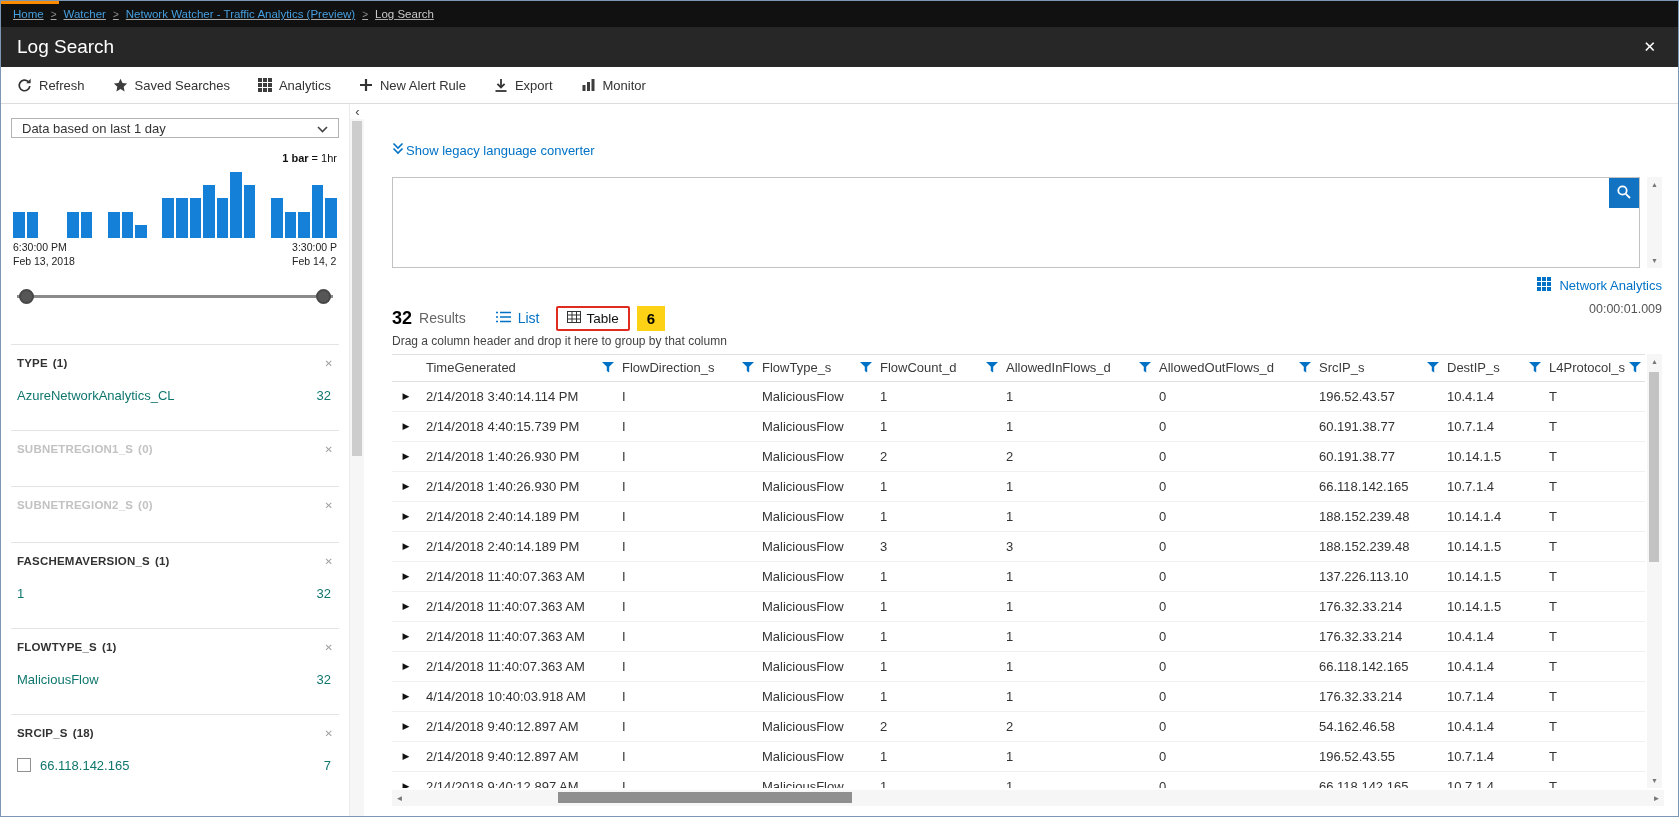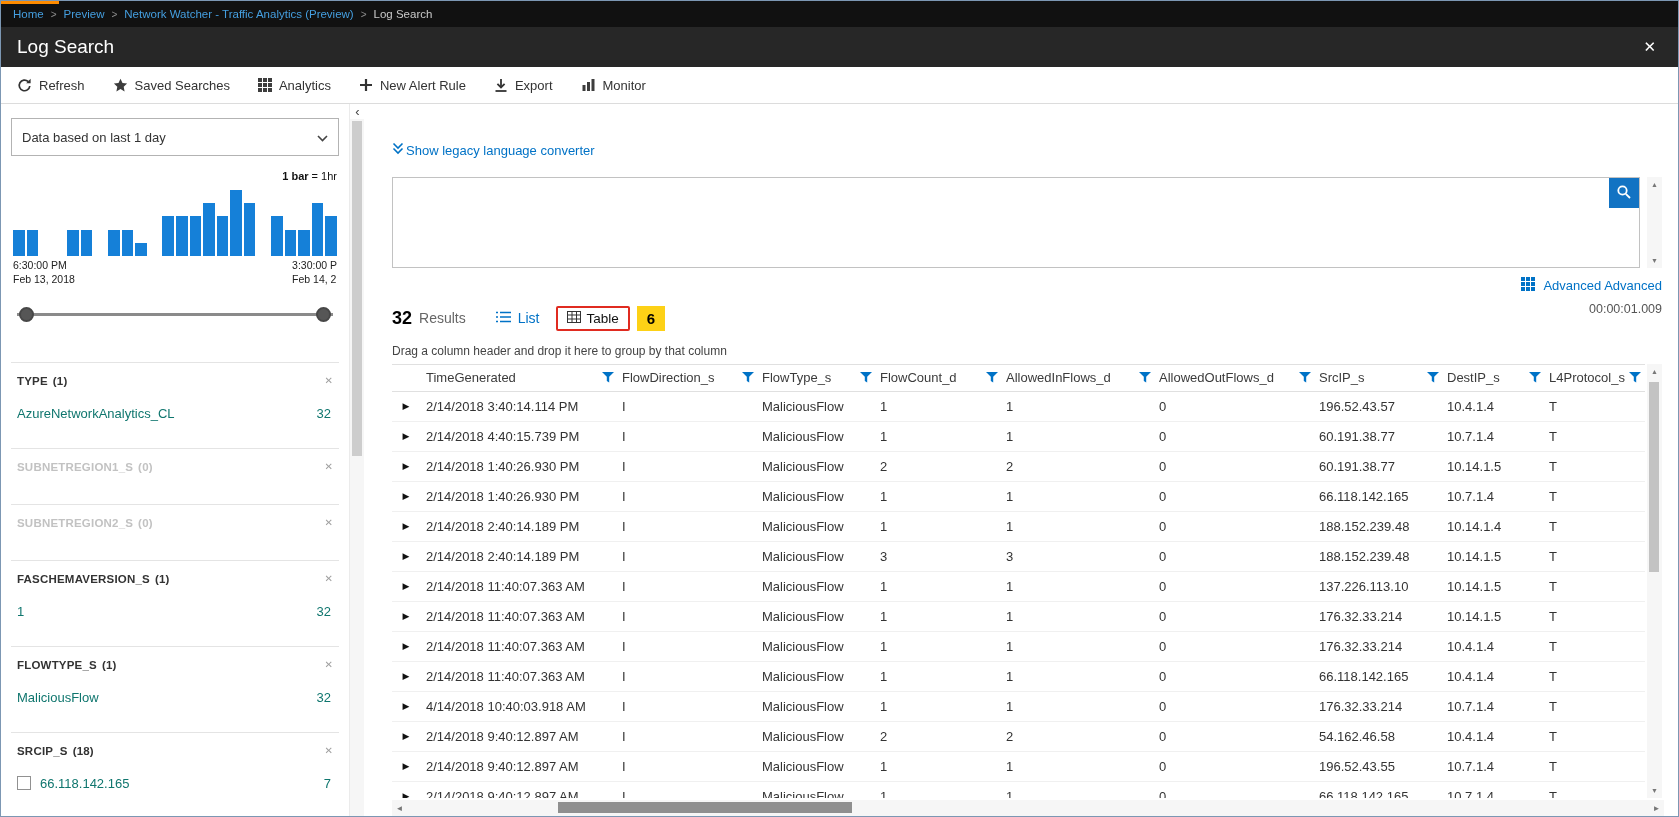--- a/index.html
+++ b/index.html
@@ -1,47 +1,47 @@
 <!DOCTYPE html>
 <html><head>
 <meta charset="utf-8">
 <style>
   *{margin:0;padding:0;box-sizing:border-box;}
   html,body{width:1679px;height:817px;}
   body{font-family:"Liberation Sans","DejaVu Sans",sans-serif;font-size:13px;color:#333;background:#fff;}
   .page{position:relative;width:1679px;height:817px;border:1px solid #7c97b3;display:flex;flex-direction:column;overflow:hidden;background:#fff;}
   .accent-strip{position:absolute;top:0;left:0;width:58px;height:3px;background:#ff8c00;z-index:5;}
-  .crumb-bar{height:26px;background:#111;display:flex;align-items:center;gap:7px;padding:0 12px;font-size:11.5px;color:#adadad;flex:0 0 auto;}
+  .crumb-bar{height:26px;background:#111;display:flex;align-items:center;gap:7px;padding:0 12px;font-size:11.5px;color:#adadad;flex:0 0 auto;text-decoration:underline;}
   .crumb{white-space:nowrap;}
   .crumb.link{color:#459fe0;cursor:pointer;}
   .crumb.current{color:#c9c9c9;}
   .crumb-sep{color:#8d8d8d;font-size:10px;}
   .title-bar{height:40px;background:#272727;color:#fff;display:flex;align-items:center;padding:0 16px;font-size:19px;flex:0 0 auto;}
   .close-x{margin-left:auto;color:#fff;font-size:15px;cursor:pointer;padding:0 6px;}
   .toolbar{height:37px;background:#fff;display:flex;align-items:center;gap:28px;padding:0 16px;border-bottom:1px solid #dcdcdc;flex:0 0 auto;}
   .tb-item{display:flex;align-items:center;gap:7px;font-size:13px;color:#333;cursor:pointer;white-space:nowrap;}
   .tb-icon{display:flex;align-items:center;}
   .content{flex:1;display:flex;min-height:0;}
   .sidebar{width:348px;flex:0 0 auto;padding:14px 10px 0 10px;overflow:hidden;}
   .side-scroll{width:15px;flex:0 0 auto;background:#f6f6f6;border-left:1px solid #ebebeb;position:relative;}
   .collapse-ch{position:absolute;top:0px;left:0;width:15px;text-align:center;font-size:13px;color:#444;cursor:pointer;line-height:15px;background:#fff;}
   .side-scroll .thumb{position:absolute;top:17px;left:2px;width:10px;height:335px;background:#cdcdcd;}
-  .dropdown{height:38px;border:1px solid #b3b3b3;display:flex;align-items:center;justify-content:space-between;padding:0 10px;font-size:13px;cursor:pointer;background:#fff;}
+  .dropdown{height:20px;border:1px solid #b3b3b3;display:flex;align-items:center;justify-content:space-between;padding:0 10px;font-size:13px;cursor:pointer;background:#fff;}
   .bar-scale{text-align:right;font-size:11px;margin:14px 2px 6px 0;color:#111;height:14px;}
   .histogram{height:66px;display:flex;align-items:flex-end;gap:2px;margin:0 2px;}
   .histogram .bar{flex:1;background:#1580d8;}
   .axis{display:flex;justify-content:space-between;font-size:10.5px;color:#222;margin:3px 2px 0 2px;line-height:1.3;height:28px;}
   .slider{position:relative;height:15px;margin:20px 6px 40px 6px;}
   .slider .track{position:absolute;top:6px;left:0;right:0;height:3px;background:#8a8a8a;}
   .slider .handle{position:absolute;top:0;width:15px;height:15px;border-radius:50%;background:#565656;border:2px solid #474747;cursor:pointer;}
   .slider .handle.left{left:2px;}
   .slider .handle.right{right:2px;}
   .facet{border-top:1px solid #e4e4e4;padding:12px 2px 26px 6px;}
   .facet.disabled{padding-bottom:31px;}
-  .facet-head{display:flex;align-items:flex-start;font-size:11.5px;font-weight:bold;color:#333;letter-spacing:.2px;}
+  .facet-head{display:flex;align-items:flex-end;font-size:11.5px;font-weight:bold;color:#333;letter-spacing:.2px;}
   .facet-cnt{margin-left:5px;font-weight:bold;}
   .facet.disabled .facet-name,.facet.disabled .facet-cnt{color:#c2c2c2;}
   .facet-close{margin-left:auto;color:#9f9f9f;font-size:10px;cursor:pointer;padding-right:4px;font-weight:normal;}
   .facet-val{display:flex;align-items:center;margin-top:17px;font-size:13px;color:#0f766e;cursor:pointer;height:18px;}
   .facet-val .cb{width:14px;height:14px;border:1px solid #919191;background:#fff;margin-right:9px;flex:0 0 auto;}
   .facet-val .num{margin-left:auto;padding-right:6px;}
   .main{flex:1;min-width:0;padding:0 16px 0 28px;display:flex;flex-direction:column;overflow:hidden;}
   .legacy-row{margin-top:38px;display:flex;align-items:center;gap:2px;color:#0072c6;font-size:13px;flex:0 0 auto;}
   .legacy-row .lnk{color:#0072c6;cursor:pointer;}
   .query-row{margin-top:19px;display:flex;flex:0 0 auto;}
@@ -52,21 +52,21 @@
   .q-arrow{position:absolute;left:0;width:15px;height:15px;display:flex;align-items:center;justify-content:center;font-size:7px;color:#777;cursor:pointer;}
   .q-arrow.up{top:0;} .q-arrow.down{bottom:0;}
   .aa-row{margin-top:9px;display:flex;justify-content:flex-end;align-items:center;gap:8px;color:#0072c6;font-size:13px;flex:0 0 auto;cursor:pointer;}
   .results-row{margin-top:8px;display:flex;align-items:center;flex:0 0 auto;height:32px;}
   .res-count{font-size:18px;font-weight:bold;color:#000;}
   .res-label{font-size:14px;color:#666;margin-left:7px;}
   .view-list{margin-left:30px;display:flex;align-items:center;gap:7px;color:#0072c6;cursor:pointer;font-size:14px;}
   .view-table{margin-left:16px;display:flex;align-items:center;gap:6px;color:#111;cursor:pointer;font-size:13.5px;border:2px solid #e02b20;border-radius:2px;padding:3px 9px;background:#fff;}
   .badge-6{margin-left:7px;background:#fdd116;color:#000;font-weight:bold;font-size:15px;padding:4px 10px;}
   .elapsed{margin-left:auto;align-self:flex-start;color:#555;font-size:12.5px;}
-  .group-hint{margin-top:10px;font-size:12px;color:#444;padding-bottom:6px;flex:0 0 auto;}
+  .group-hint{font-size:12px;color:#444;padding-bottom:6px;flex:0 0 auto;}
   .table-zone{display:flex;flex:0 0 auto;}
   .table-clip{width:1255px;height:434px;overflow:hidden;border-top:1px solid #e0e0e0;}
   table.grid{border-collapse:collapse;table-layout:fixed;width:1255px;font-size:13px;}
   .grid th{height:26px;font-weight:normal;color:#3b3b3b;text-align:left;padding:0 6px 0 2px;border-bottom:1px solid #e0e0e0;margin-top:45px;}
   .grid .th-inner{display:flex;align-items:center;justify-content:space-between;}
   .grid td{height:30px;padding:0 6px 0 2px;color:#333;border-bottom:1px solid #f0f0f0;overflow:hidden;white-space:nowrap;}
   .grid td.expand{text-align:center;color:#111;font-size:9px;cursor:pointer;}
   .table-vscroll{width:15px;height:434px;margin-left:2px;background:#f6f6f6;position:relative;flex:0 0 auto;}
   .table-vscroll .thumb{position:absolute;top:18px;left:2px;width:10px;height:190px;background:#c3c3c3;}
   .v-arrow{position:absolute;left:0;width:15px;height:15px;display:flex;align-items:center;justify-content:center;font-size:7px;color:#777;cursor:pointer;}
@@ -79,21 +79,21 @@
 </style>
 </head>
 <body>
 
 <div class="page">
   <div class="accent-strip"></div>
 
   <div class="crumb-bar" id="crumbs">
       <span class="crumb link">Home</span>
       <span class="crumb-sep">&gt;</span>
-      <span class="crumb link">Preview</span>
+      <span class="crumb link">Watcher</span>
       <span class="crumb-sep">&gt;</span>
       <span class="crumb link">Network Watcher - Traffic Analytics (Preview)</span>
       <span class="crumb-sep">&gt;</span>
       <span class="crumb current">Log Search</span>
     </div>
 
   <div class="title-bar">
     <span>Log Search</span>
     <span class="close-x">✕</span>
   </div>
@@ -313,21 +313,21 @@
                 <rect x="5" y="0" width="4" height="4"></rect>
                 <rect x="10" y="0" width="4" height="4"></rect>
                 <rect x="0" y="5" width="4" height="4"></rect>
                 <rect x="5" y="5" width="4" height="4"></rect>
                 <rect x="10" y="5" width="4" height="4"></rect>
                 <rect x="0" y="10" width="4" height="4"></rect>
                 <rect x="5" y="10" width="4" height="4"></rect>
                 <rect x="10" y="10" width="4" height="4"></rect>
               </g>
             </svg></span>
-        <span>Advanced Advanced</span>
+        <span>Network Analytics</span>
       </div>
 
       <div class="results-row">
         <span class="res-count">32</span>
         <span class="res-label">Results</span>
         <span class="view-list">
           <span><svg width="15" height="12" viewBox="0 0 15 12">
                 <g stroke="#0072c6" stroke-width="1.6">
                   <path d="M0 1.5h2M4 1.5h11M0 6h2M4 6h11M0 10.5h2M4 10.5h11" fill="none"></path>
                 </g>

